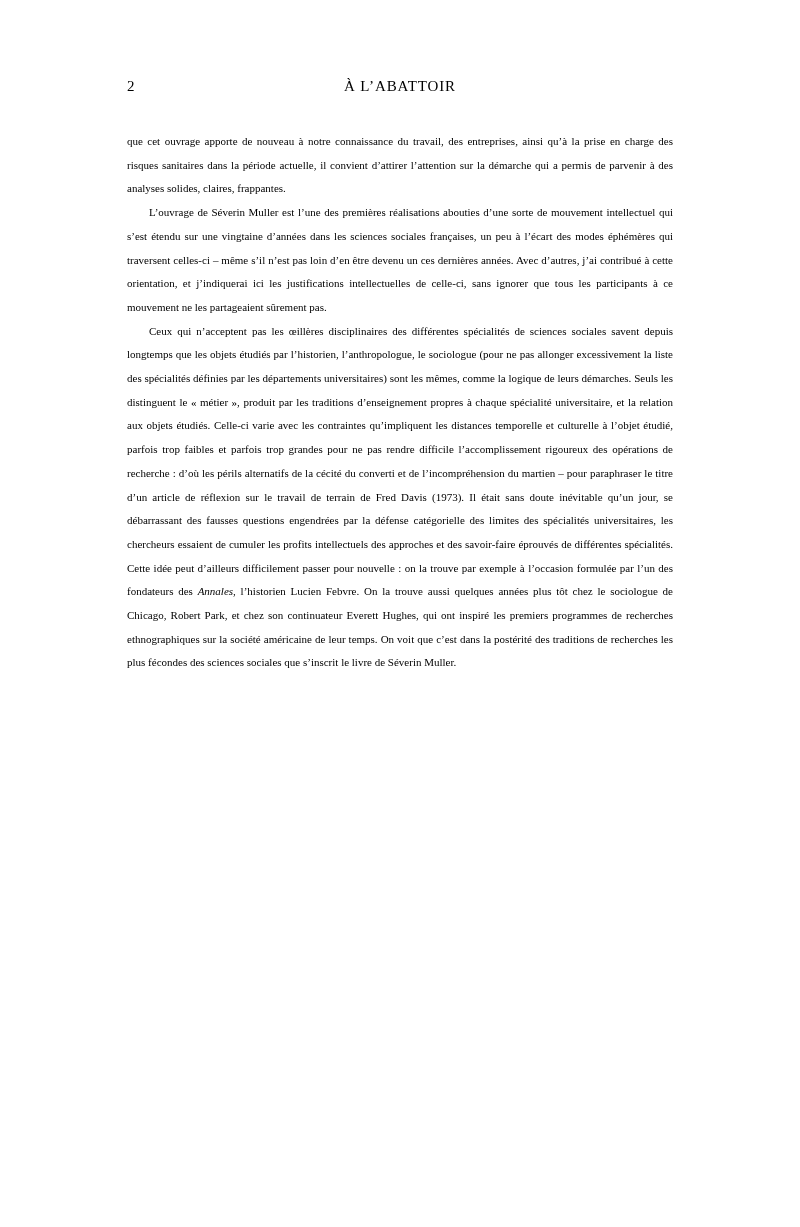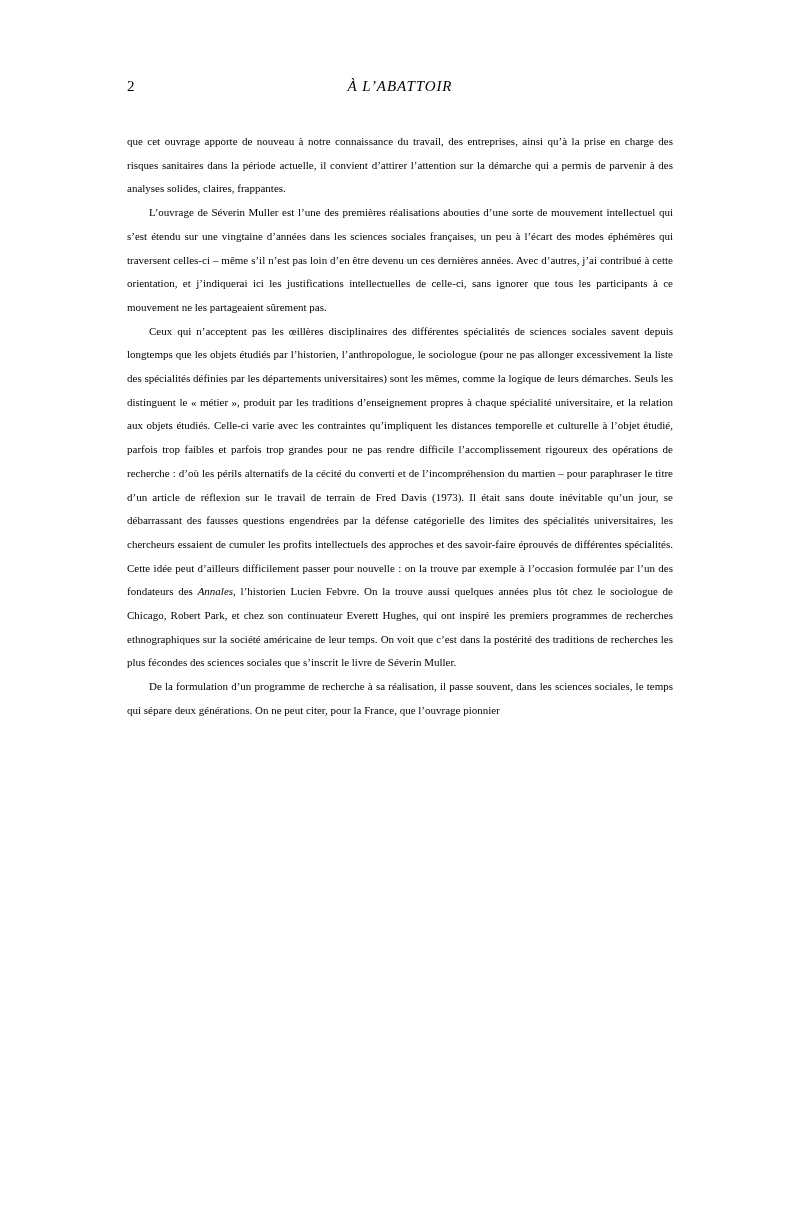--- a/index.html
+++ b/index.html
@@ -27,21 +27,20 @@
   }
   .page-number {
     position: absolute;
     left: 0;
     top: 0;
   }
   .running-title {
     display: block;
     text-align: center;
     letter-spacing: 0.06em;
-    font-style: italic;
   }
   .page-body {
     position: absolute;
     top: 130px;
     left: 127px;
     width: 546px;
     font-size: 11px;
     line-height: 23.7px;
     text-align: justify;
     text-justify: inter-word;
@@ -70,17 +69,16 @@
   </header>
 
   <main class="page-body">
 
     <p class="para">que cet ouvrage apporte de nouveau à notre connaissance du travail, des entreprises, ainsi qu’à la prise en charge des risques sanitaires dans la période actuelle, il convient d’attirer l’attention sur la démarche qui a permis de parvenir à des analyses solides, claires, frappantes.</p>
 
     <p class="para indent">L’ouvrage de Séverin Muller est l’une des premières réalisations abouties d’une sorte de mouvement intellectuel qui s’est étendu sur une vingtaine d’années dans les sciences sociales françaises, un peu à l’écart des modes éphémères qui traversent celles-ci – même s’il n’est pas loin d’en être devenu un ces dernières années. Avec d’autres, j’ai contribué à cette orientation, et j’indiquerai ici les justifications intellectuelles de celle-ci, sans ignorer que tous les participants à ce mouvement ne les partageaient sûrement pas.</p>
 
     <p class="para indent spaced-before"><span>Ceux qui n’acceptent pas les œillères disciplinaires des différentes spécialités de sciences sociales savent depuis longtemps que les objets étudiés par l’historien, l’anthropologue, le sociologue (pour ne pas allonger excessivement la liste des spécialités définies par les départements universitaires) sont les mêmes, comme la logique de leurs démarches. Seuls les distinguent le « métier », produit par les traditions d’enseignement propres à chaque spécialité universitaire, et la relation aux objets étudiés. Celle-ci varie avec les contraintes qu’impliquent les distances temporelle et culturelle à l’objet étudié, parfois trop faibles et parfois trop grandes pour ne pas rendre difficile l’accomplissement rigoureux des opérations de recherche : d’où les périls alternatifs de la cécité du converti et de l’incompréhension du martien – pour paraphraser le titre d’un article de réflexion sur le travail de terrain de Fred Davis (1973). Il était sans doute inévitable qu’un jour, se débarrassant des fausses questions engendrées par la défense catégorielle des limites des spécialités universitaires, les chercheurs essaient de cumuler les profits intellectuels des approches et des savoir-faire éprouvés de différentes spécialités. Cette idée peut d’ailleurs difficilement passer pour nouvelle : on la trouve par exemple à l’occasion formulée par l’un des fondateurs des </span><em class="book-title">Annales</em><span>, l’historien Lucien Febvre. On la trouve aussi quelques années plus tôt chez le sociologue de Chicago, Robert Park, et chez son continuateur Everett Hughes, qui ont inspiré les premiers programmes de recherches ethnographiques sur la société américaine de leur temps. On voit que c’est dans la postérité des traditions de recherches les plus fécondes des sciences sociales que s’inscrit le livre de Séverin Muller.</span></p>
 
-    <p class="para indent">De la formulation d’un programme de recherche à sa réalisation, il passe souvent, dans les sciences sociales, le temps qui sépare deux générations. On ne peut citer, pour la France, que l’ouvrage pionnier</p>
 
   </main>
 
 </div>
 
 </body></html>

